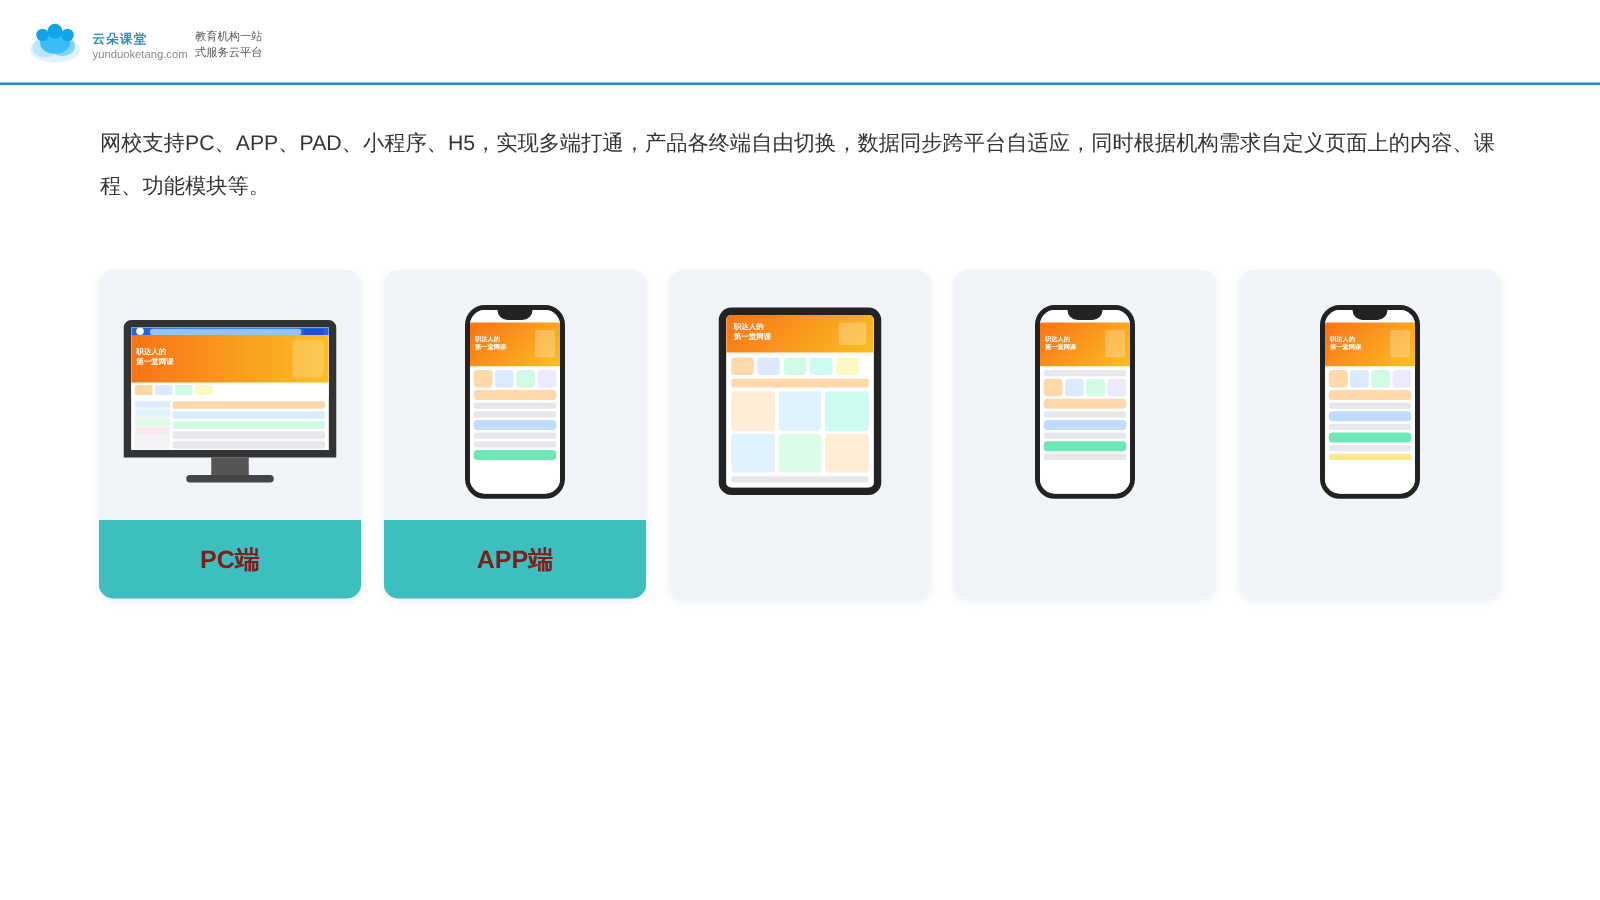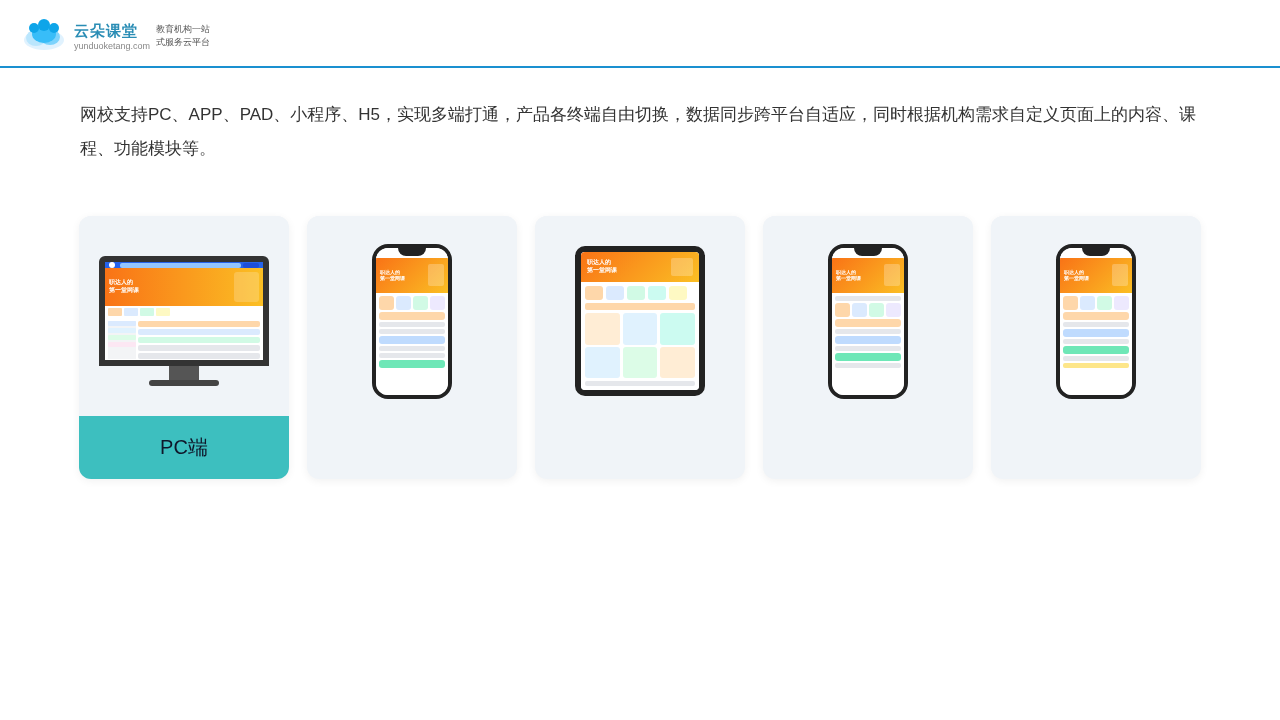--- a/index.html
+++ b/index.html
@@ -56,21 +56,21 @@
       height: 36px;
     }
 
     .brand-text-col {
       display: flex;
       flex-direction: column;
       align-items: flex-start;
     }
 
     .brand-name {
-      font-size: 15px;
+      font-size: 10px;
       color: #2a8db5;
       font-weight: bold;
       letter-spacing: 1px;
     }
 
     .brand-url {
       font-size: 9px;
       color: #888;
     }
 
@@ -115,23 +115,23 @@
       display: flex;
       align-items: center;
       justify-content: center;
       padding: 20px 10px 10px;
       background: #f0f4f8;
     }
 
     .device-label {
       width: 100%;
       background: #3dbfbf;
-      color: #0f172a;
+      color: #7f1d1d;
       font-size: 20px;
-      font-weight: 400;
+      font-weight: 700;
       text-align: center;
       padding: 18px 0;
       border-radius: 0 0 8px 8px;
     }
 
     
     .pc-monitor {
       position: relative;
       width: 170px;
     }
@@ -482,20 +482,21 @@
             <div class="phone-row" style="background:#e5e7eb;"></div>
             <div class="phone-row" style="background:#e5e7eb;"></div>
             <div class="phone-row color2" style="background:#bfdbfe;height:8px;border-radius:3px;"></div>
             <div class="phone-row" style="background:#e5e7eb;"></div>
             <div class="phone-row" style="background:#e5e7eb;"></div>
             <div class="phone-row color3" style="background:#6ee7b7;height:8px;border-radius:3px;"></div>
           </div>
         </div>
       </div>
     </div>
+    <div class="device-label">APP端</div>
   </div>
 
   <div class="device-card">
     <div class="device-image-area">
       <div class="pad-device">
         <div class="pad-screen">
           <div class="pad-header">
             <div class="pad-header-text">职达人的<br>第一堂网课</div>
             <div style="margin-left:auto;width:22px;height:18px;background:rgba(255,255,255,0.25);border-radius:2px;"></div>
           </div>

